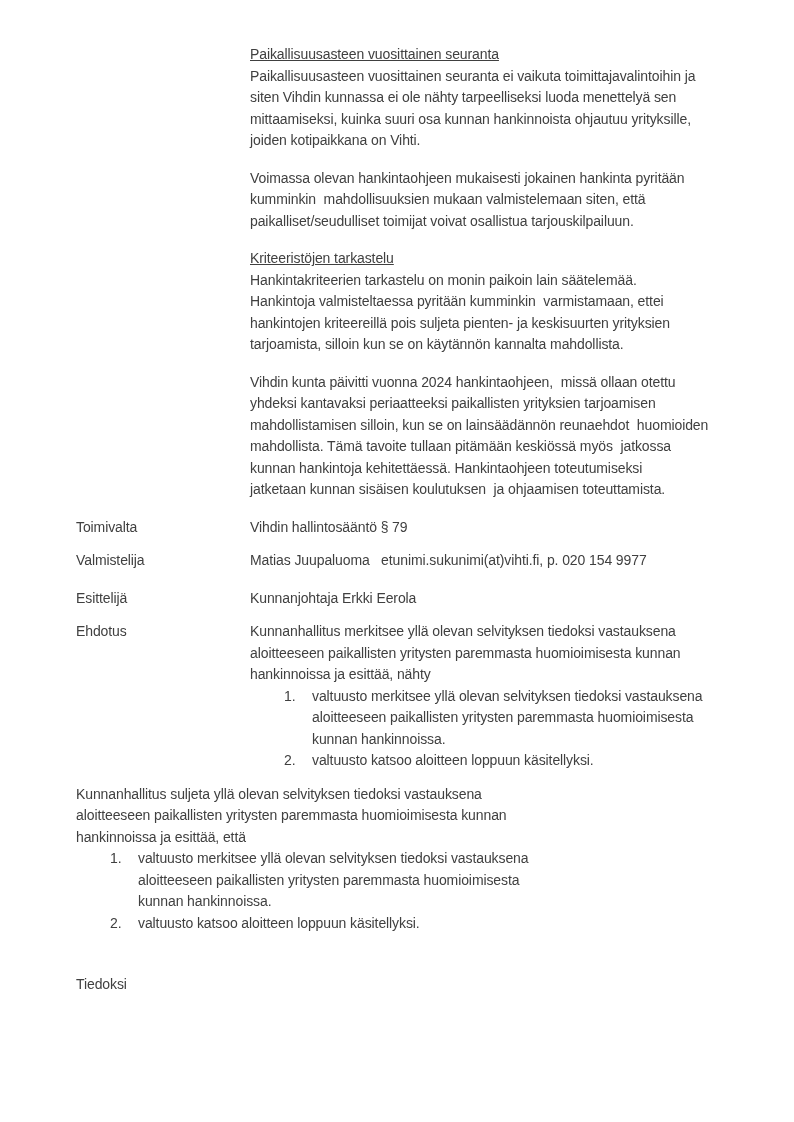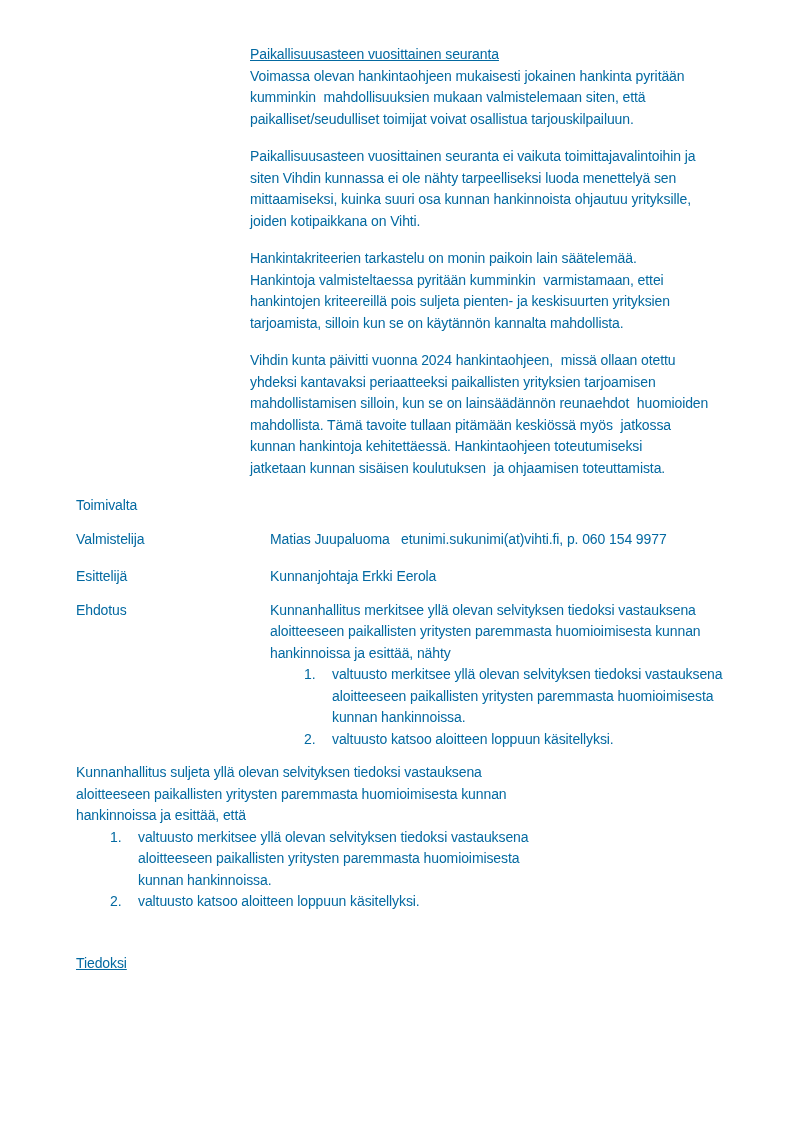--- a/index.html
+++ b/index.html
@@ -6,21 +6,21 @@
     margin: 0;
     padding: 0;
     background: #ffffff;
   }
   .page {
     position: relative;
     width: 794px;
     height: 1035px;
     box-sizing: border-box;
     background: #ffffff;
-    color: #0369a1;
+    color: #404040;
     font-family: "Liberation Sans", sans-serif;
     font-size: 14px;
     line-height: 21.5px;
     letter-spacing: -0.1px;
     padding: 44px 10px 0 76px;
     overflow: hidden;
   }
   .content-col {
     margin-left: 174px;
     width: 540px;
@@ -33,38 +33,37 @@
   .para {
     white-space: pre-wrap;
     margin: 0 0 16px 0;
   }
   .para.last {
     margin-bottom: 12px;
   }
   .field-row {
     display: flex;
     align-items: flex-start;
-    gap: 20px;
   }
   .field-row .label {
     flex: 0 0 174px;
     width: 174px;
   }
   .field-row .value-block {
     flex: 1 1 auto;
     width: 540px;
     max-width: 540px;
   }
   .value-text {
     white-space: pre-wrap;
     margin: 0;
   }
   .mt-16 { margin-top: 16px; }
   .mt-20 { margin-top: 12px; }
-  .mt-40 { margin-top: 40px; text-decoration: underline; }
+  .mt-40 { margin-top: 40px; }
   .num-list {
     margin: 0;
   }
   .num-item {
     display: flex;
     align-items: flex-start;
     padding-left: 34px;
   }
   .num-item .num {
     flex: 0 0 28px;
@@ -75,47 +74,51 @@
     white-space: pre-wrap;
   }
 </style>
 </head>
 <body>
 
 <div class="page">
 
   <div class="content-col">
     <p class="heading">Paikallisuusasteen vuosittainen seuranta</p>
-    <p class="para">Voimassa olevan hankintaohjeen mukaisesti jokainen hankinta pyritään
-kumminkin  mahdollisuuksien mukaan valmistelemaan siten, että
-paikalliset/seudulliset toimijat voivat osallistua tarjouskilpailuun.</p>
     <p class="para">Paikallisuusasteen vuosittainen seuranta ei vaikuta toimittajavalintoihin ja
 siten Vihdin kunnassa ei ole nähty tarpeelliseksi luoda menettelyä sen
 mittaamiseksi, kuinka suuri osa kunnan hankinnoista ohjautuu yrityksille,
 joiden kotipaikkana on Vihti.</p>
+    <p class="para">Voimassa olevan hankintaohjeen mukaisesti jokainen hankinta pyritään
+kumminkin  mahdollisuuksien mukaan valmistelemaan siten, että
+paikalliset/seudulliset toimijat voivat osallistua tarjouskilpailuun.</p>
+    <p class="heading">Kriteeristöjen tarkastelu</p>
     <p class="para">Hankintakriteerien tarkastelu on monin paikoin lain säätelemää.
 Hankintoja valmisteltaessa pyritään kumminkin  varmistamaan, ettei
 hankintojen kriteereillä pois suljeta pienten- ja keskisuurten yrityksien
 tarjoamista, silloin kun se on käytännön kannalta mahdollista.</p>
     <p class="para last">Vihdin kunta päivitti vuonna 2024 hankintaohjeen,  missä ollaan otettu
 yhdeksi kantavaksi periaatteeksi paikallisten yrityksien tarjoamisen
 mahdollistamisen silloin, kun se on lainsäädännön reunaehdot  huomioiden
 mahdollista. Tämä tavoite tullaan pitämään keskiössä myös  jatkossa
 kunnan hankintoja kehitettäessä. Hankintaohjeen toteutumiseksi
 jatketaan kunnan sisäisen koulutuksen  ja ohjaamisen toteuttamista.</p>
   </div>
 
   <div class="field-row mt-16">
     <div class="label">Toimivalta</div>
+    <div class="value-block">
+      <p class="value-text">Vihdin hallintosääntö § 79</p>
+    </div>
   </div>
 
   <div class="field-row mt-20">
     <div class="label">Valmistelija</div>
     <div class="value-block">
-      <p class="value-text">Matias Juupaluoma   etunimi.sukunimi(at)vihti.fi, p. 060 154 9977</p>
+      <p class="value-text">Matias Juupaluoma   etunimi.sukunimi(at)vihti.fi, p. 020 154 9977</p>
     </div>
   </div>
 
   <div class="field-row mt-16">
     <div class="label">Esittelijä</div>
     <div class="value-block">
       <p class="value-text">Kunnanjohtaja Erkki Eerola</p>
     </div>
   </div>
 

